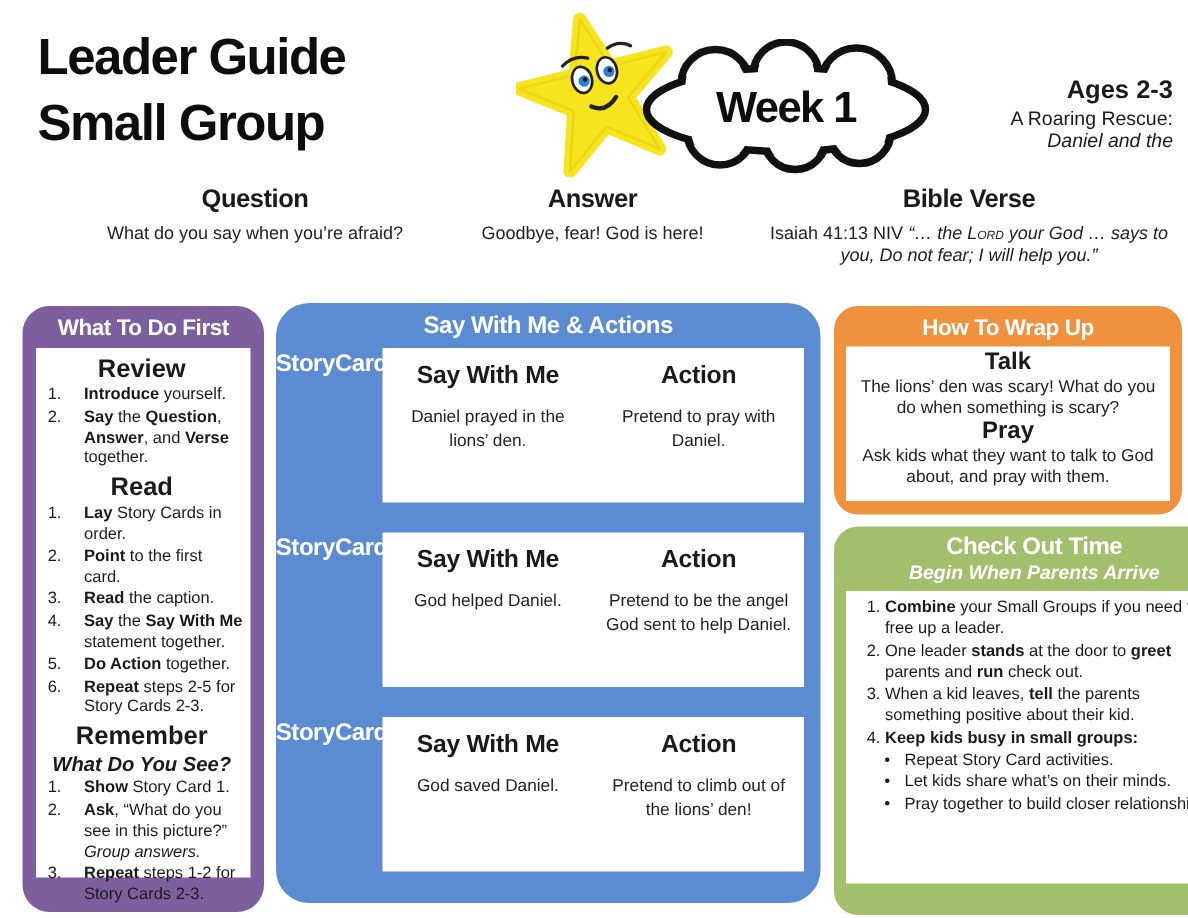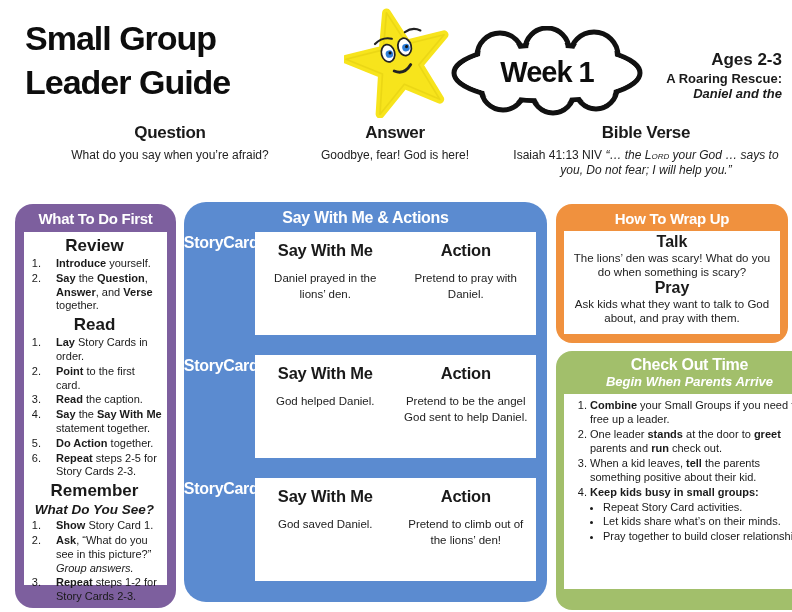--- a/index.html
+++ b/index.html
@@ -12,31 +12,31 @@
     color:#1a1a1a;
   }
   b { font-weight:bold; }
   
   .main-title {
     position:absolute; left:25px; top:16px;
     font-weight:bold; font-size:34px; line-height:44px;
     letter-spacing:-1px; color:#0d0d0d;
   }
   .star-wrap { position:absolute; left:344px; top:8px; width:110px; height:110px; }
-  .cloud-wrap { position:absolute; left:448px; top:26px; width:198px; height:92px; }
+  .cloud-wrap { position:absolute; left:425px; top:26px; width:198px; height:92px; }
   .cloud-label {
     position:absolute; left:0; right:0; top:30px; text-align:center;
     font-weight:bold; font-size:29px; letter-spacing:-1px; color:#0d0d0d;
   }
   .ages-block {
     position:absolute; right:10px; top:16px; width:180px; text-align:right;
     line-height:15px;
   }
   .ages-line { font-weight:bold; font-size:17px; margin-bottom:4px;margin-top:36px; }
-  .series-line { font-weight:bold; font-size:13px; }
+  .series-line { font-weight:normal; font-size:13px; }
   .italic { font-style:italic; }
   
   .qa-col { position:absolute; top:123px; text-align:center; }
   .qa-head { font-weight:bold; font-size:17px; letter-spacing:-0.3px; margin-bottom:5px; }
   .qa-text { font-size:12px; line-height:15px; color:#222; }
   .col-question { left:30px;  width:280px; }
   .col-answer   { left:300px; width:190px; }
   .col-verse    { left:508px; width:276px; }
   .smallcaps { font-variant:small-caps; }
   
@@ -86,22 +86,22 @@
   .co-list > li { margin-bottom:2px; }
   .co-sub { margin:1px 0 0 0; padding-left:13px; list-style-type:disc; }
   .co-sub li { margin-bottom:1px; }
 </style>
 </head>
 <body>
 
 <div>
 
   <div class="main-title">
+    <div>Leader Guide</div>
     <div>Small Group</div>
-    <div>Leader Guide</div>
   </div>
 
   <div class="star-wrap">
     <svg width="110" height="110" viewBox="0 0 100 100">
       <g transform="rotate(-14 50 50)">
         <path d="M50 3 L61 35 L96 35 L67 56 L78 91 L50 70 L22 91 L33 56 L4 35 L39 35 Z" fill="#f7e41c" stroke="#f7e41c" stroke-width="8" stroke-linejoin="round"></path>
         <path d="M50 3 L61 35 L96 35 L67 56 L78 91 L50 70 L22 91 L33 56 L4 35 L39 35 Z" fill="none" stroke="#e3cf10" stroke-width="1.5" stroke-linejoin="round" opacity="0.6"></path>
         <ellipse cx="42.5" cy="39" rx="6" ry="8" fill="#ffffff" stroke="#222" stroke-width="1.6"></ellipse>
         <ellipse cx="58.5" cy="37" rx="6" ry="8" fill="#ffffff" stroke="#222" stroke-width="1.6"></ellipse>
         <circle cx="43.5" cy="40" r="3.4" fill="#2e7fd9"></circle>

